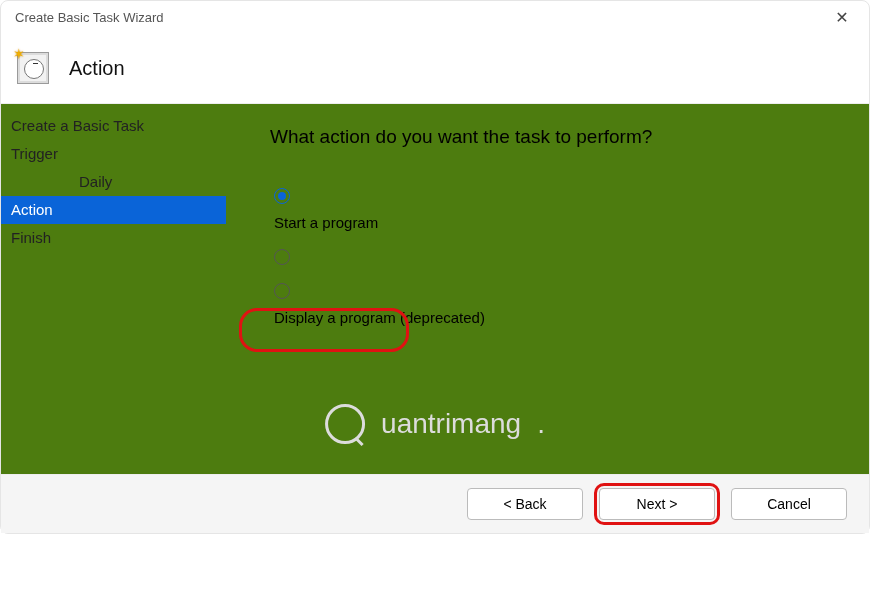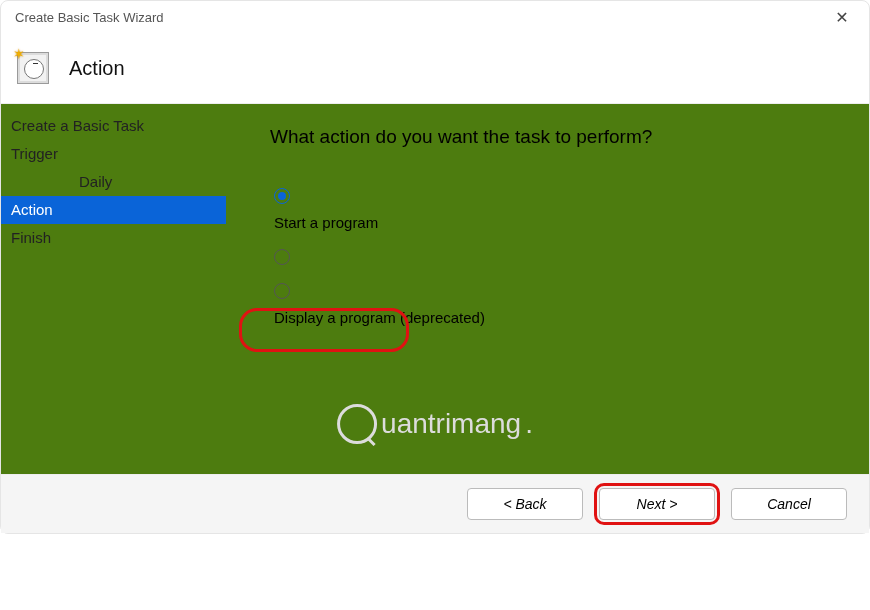--- a/index.html
+++ b/index.html
@@ -180,21 +180,21 @@
   
   .watermark {
     position: absolute;
     left: 50%;
     top: 300px;
     transform: translateX(-50%);
     color: #dcdcdc;
     font-size: 28px;
     display: flex;
     align-items: center;
-    gap: 4px;
+    gap: 16px;
     pointer-events: none;
     user-select: none;
   }
   .watermark .q {
     width: 34px;
     height: 34px;
     border: 3px solid #dcdcdc;
     border-radius: 50%;
     position: relative;
   }
@@ -213,21 +213,20 @@
     height: 58px;
     flex: 0 0 auto;
     background: #f5f5f5;
     display: flex;
     align-items: center;
     justify-content: flex-end;
     gap: 16px;
     padding-right: 22px;
     border-top: 1px solid #eee;
     position: relative;
-    font-style: italic;
   }
   .btn {
     min-width: 86px;
     height: 30px;
     background: #fff;
     border: 1px solid #bbb;
     border-radius: 4px;
     font-size: 14px;
     color: #000;
     display: flex;

